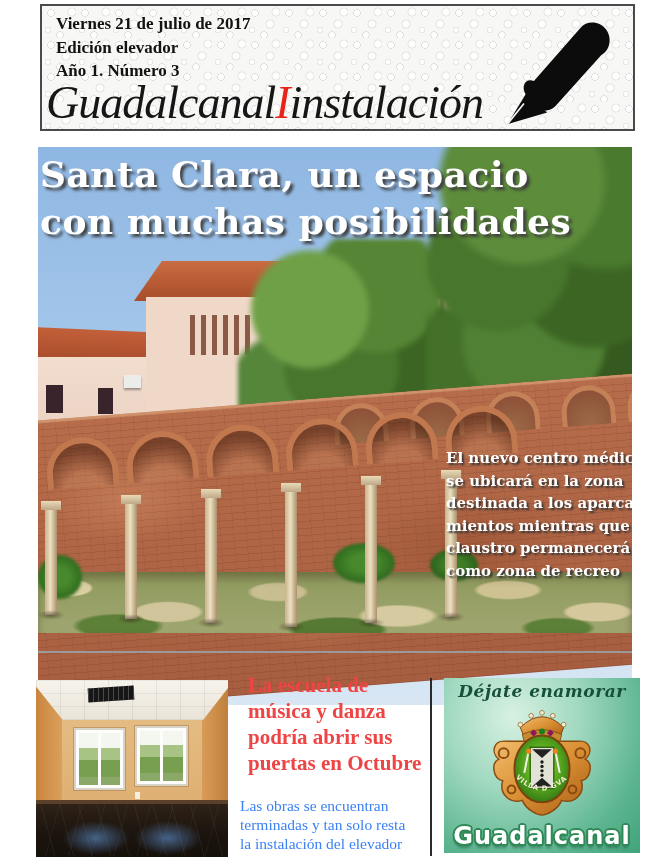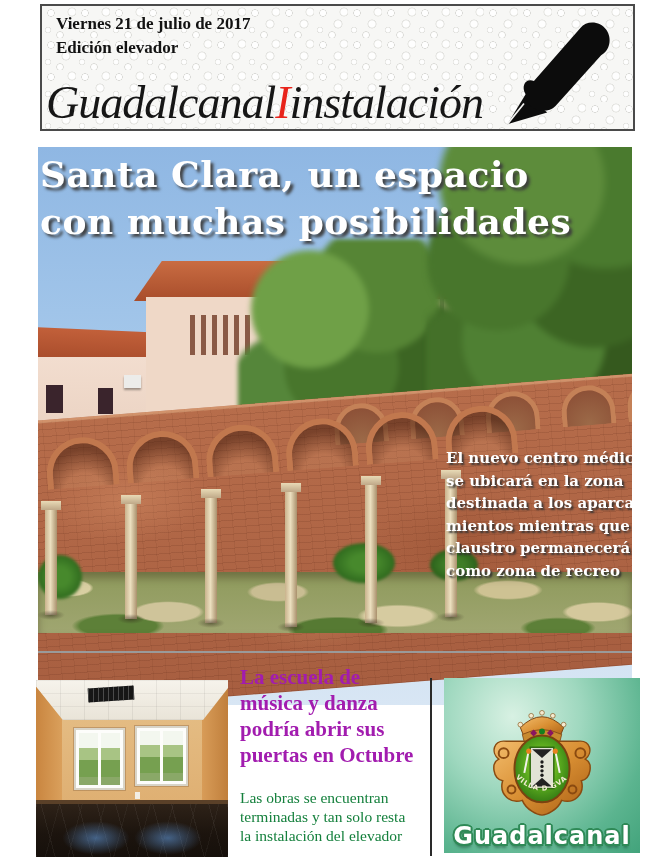--- a/index.html
+++ b/index.html
@@ -128,22 +128,22 @@
   .rp-base{left:0;top:120px;width:192px;height:5px;background:#5a4028;}
   .rp-floor{left:0;top:124px;width:192px;height:53px;
     background:
       repeating-linear-gradient(75deg, rgba(255,255,255,.05) 0 1px, transparent 1px 18px),
       repeating-linear-gradient(-75deg, rgba(255,255,255,.04) 0 1px, transparent 1px 22px),
       linear-gradient(#2e2218,#1c140e 55%,#16100b);}
   .rp-glow{background:radial-gradient(ellipse, rgba(96,150,214,.6), rgba(96,150,214,0) 70%);}
 
   
   .story2{position:absolute;left:240px;top:664px;width:188px;}
-  .story2 h2{margin:0;white-space:pre;font-weight:bold;font-size:21px;line-height:26px;color:#a21caf;}
-  .story2 p{margin:20px 0 0 0;white-space:pre;font-size:15.5px;line-height:19px;color:#15803d;}
+  .story2 h2{margin:8px;white-space:pre;font-weight:bold;font-size:21px;line-height:26px;color:#ef4444;}
+  .story2 p{margin:20px 0 0 0;white-space:pre;font-size:15.5px;line-height:19px;color:#3b82f6;}
 
   
   .ad{position:absolute;left:444px;top:678px;width:196px;height:175px;overflow:hidden;
     background:radial-gradient(ellipse at 35% 22%, #d8f1e3 0%, #9fd8bf 38%, #5bb48f 75%, #42a37b 100%);}
   .ad-tagline{position:absolute;left:0;right:0;top:3px;text-align:center;
     font-family:"DejaVu Serif",serif;font-style:italic;font-weight:bold;font-size:17px;
     color:#17503a;letter-spacing:.5px;}
   .crest{position:absolute;left:38px;top:24px;width:120px;height:120px;}
   .ad-name{position:absolute;left:0;right:0;bottom:3px;text-align:center;
     font-family:"DejaVu Sans",sans-serif;font-weight:bold;font-size:24px;color:#fff;letter-spacing:1px;
@@ -153,20 +153,21 @@
 </style>
 </head>
 <body>
 
 <div class="page">
 
   <header class="masthead-box">
     <div class="issue-info">
       <div>Viernes 21 de julio de 2017</div>
       <div>Edición elevador</div>
+      <div>Año 1. Número 3</div>
     </div>
     <div class="masthead-title"><span>Guadalcanal</span><span class="accent">I</span><span>instalación</span></div>
     <svg class="pen-svg" viewBox="0 0 150 135">
       <path d="M14,128 L36,92 L62,114 Z" fill="#0c0c0c"></path>
       <path d="M14,128 L34,103" stroke="#f5f5f3" stroke-width="2" fill="none"></path>
       <path d="M36,92 C30,82 36,72 46,76 L102,12 C110,2 126,4 133,14 C141,25 137,40 127,45 L72,106 C63,115 48,113 40,104 C37,100 36,96 36,92 Z" fill="#0c0c0c"></path>
     </svg>
   </header>
 
   <section class="lead">
@@ -259,20 +260,21 @@
 podría abrir sus
 puertas en Octubre</h2>
     <p>Las obras se encuentran
 terminadas y tan solo resta
 la instalación del elevador</p>
   </article>
 
   <div class="vdivider"></div>
 
   <aside class="ad">
+    <div class="ad-tagline">Déjate enamorar</div>
     <svg class="crest" viewBox="0 0 120 122">
       <defs>
         <linearGradient id="bronze" x1="0" y1="0" x2="1" y2="1">
           <stop offset="0" stop-color="#f2bc6c"></stop>
             <stop offset=".5" stop-color="#d98f33"></stop>
             <stop offset="1" stop-color="#a85e14"></stop>
         </linearGradient>
         <radialGradient id="greenring" cx=".5" cy=".45" r=".6">
           <stop offset="0" stop-color="#a6d832"></stop>
             <stop offset=".55" stop-color="#58a81e"></stop>

